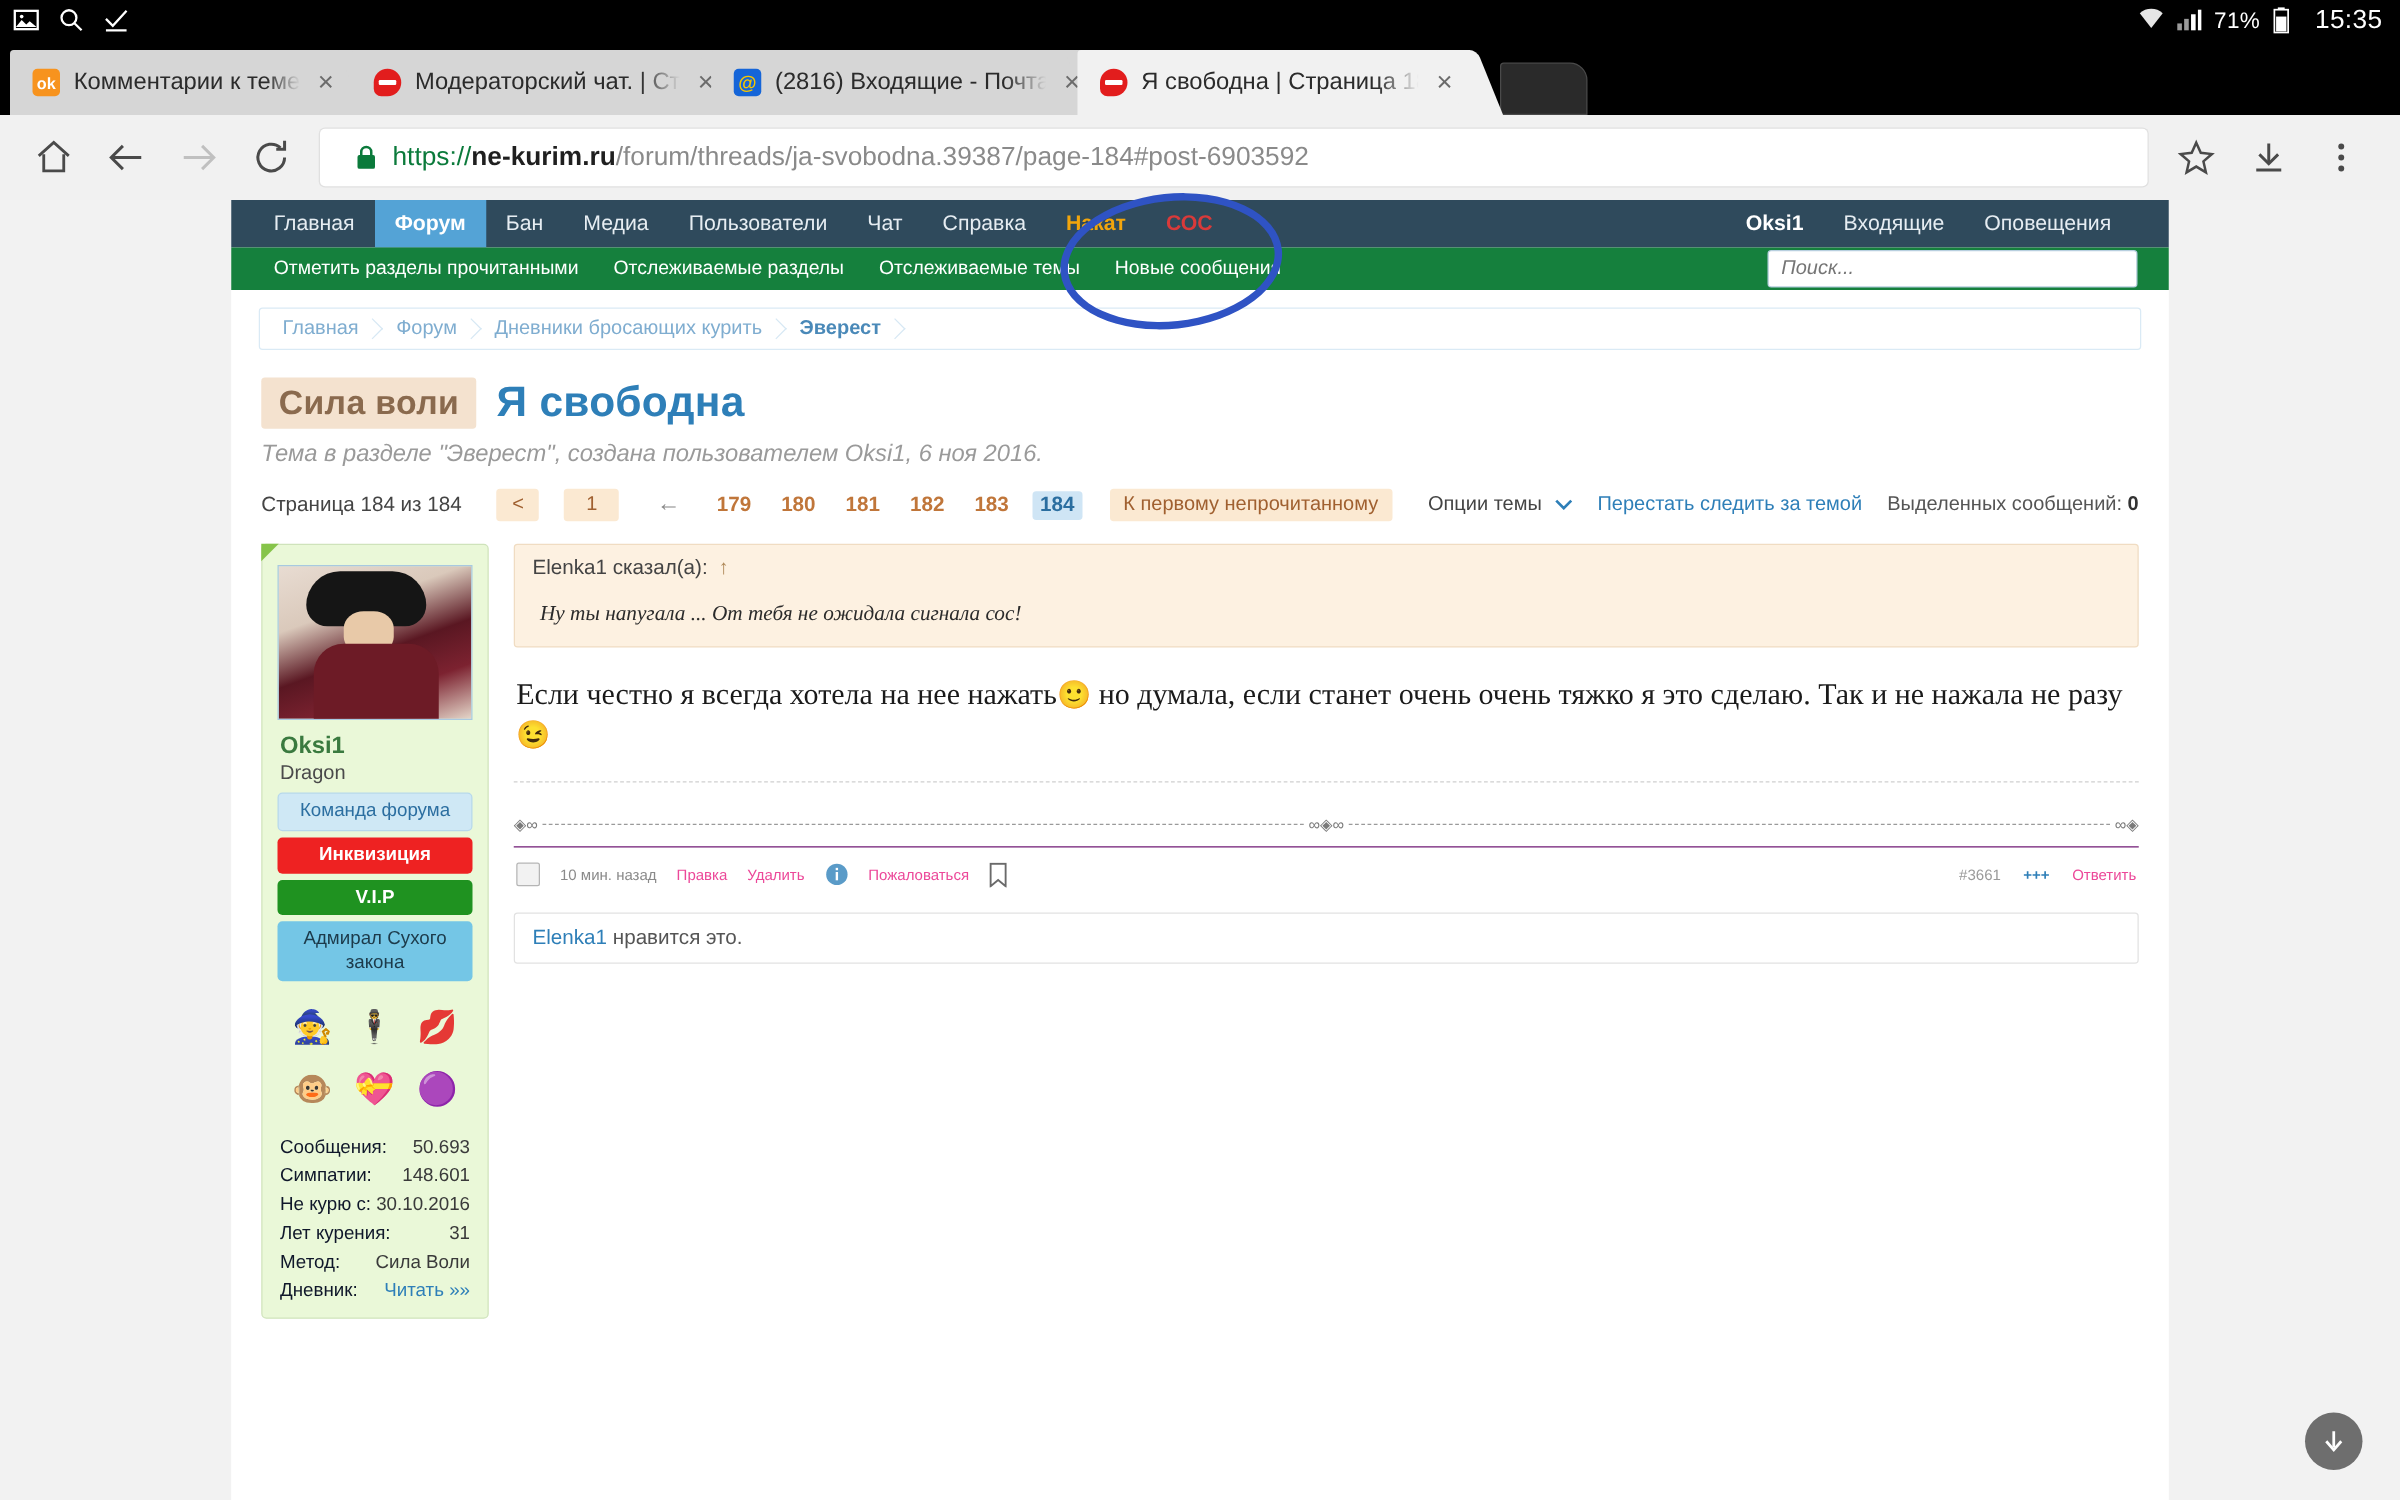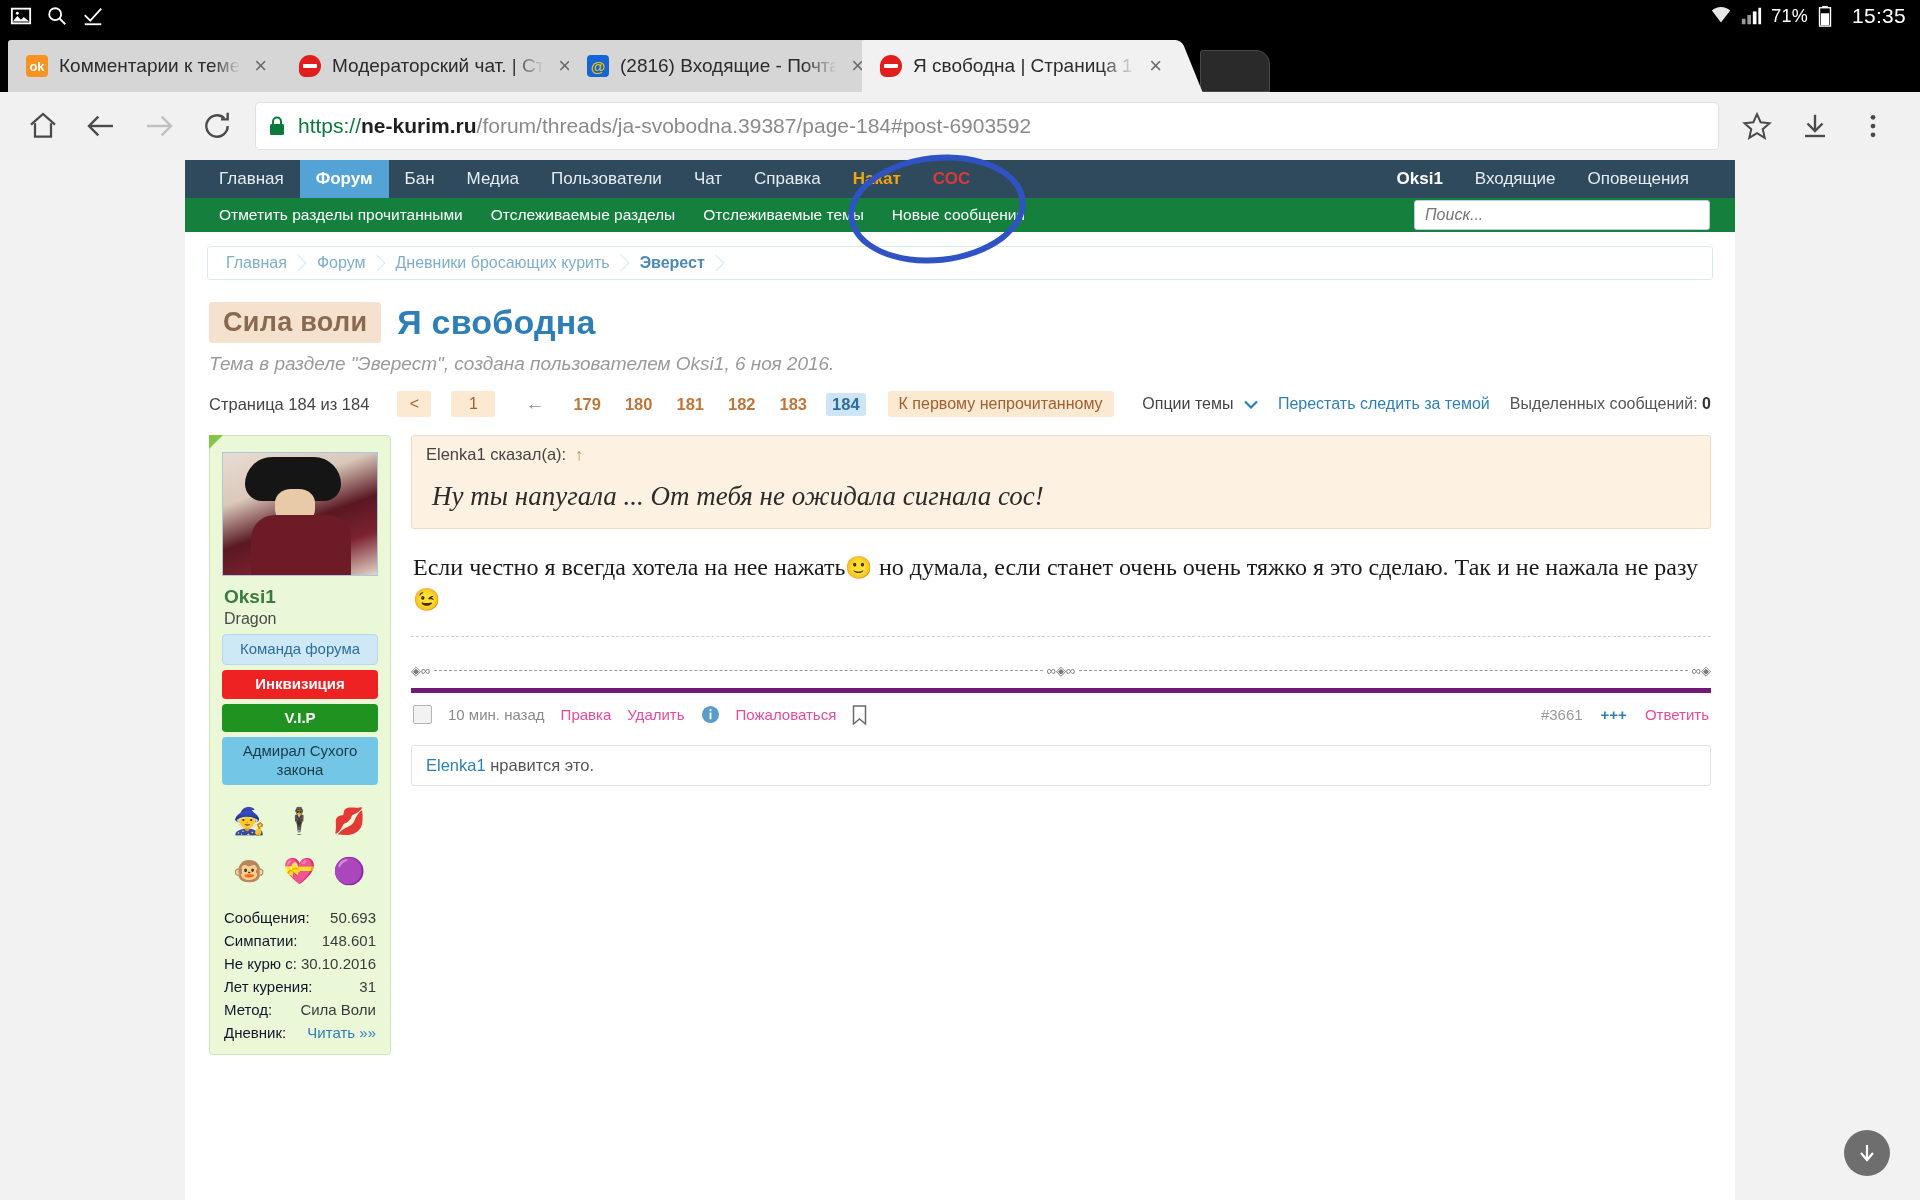--- a/index.html
+++ b/index.html
@@ -115,21 +115,21 @@
     color: #4a4a4a;
   }
   .tb-btn.disabled { color: #bdbdbd; }
   .urlbar {
     flex: 1;
     height: 46px;
     background: #ffffff;
     border-radius: 4px;
     display: flex;
     align-items: center;
-    padding: 0 12px;
+    padding: 0 28px;
     margin: 0 10px;
     box-shadow: 0 0 0 1px #e0e0e0;
   }
   .lock { margin-right: 12px; display: flex; align-items: center; }
   .url-text { font-size: 21px; white-space: nowrap; overflow: hidden; }
   .url-scheme { color: #0b7a3b; }
   .url-host { color: #1f1f1f; font-weight: bold; }
   .url-path { color: #8a8a8a; }
 
   
@@ -324,21 +324,21 @@
     border-radius: 3px;
     margin-bottom: 4px;
   }
   .quote-head {
     font-size: 16.5px; color: #555;
     padding: 9px 14px 7px 14px;
   }
   .quote-head .qlink { color: #444; }
   .quote-arrow { color: #b08a5a; margin-left: 4px; }
   .quote-body {
-    font-size: 27px; font-style: italic; color: #2b2b2b;
+    font-size: 17px; font-style: italic; color: #2b2b2b;
     padding: 10px 4px 16px 20px;
     font-family: "Liberation Serif", serif;
   }
   .post-body {
     font-size: 24px; color: #1a1a1a;
     padding: 18px 4px 6px 2px;
     line-height: 1.35;
     font-family: "Liberation Serif", serif;
   }
   .emoji { font-size: 22px; }
@@ -357,24 +357,24 @@
     border-radius: 3px;
   }
   .sig-orn {
     display: flex; align-items: center; justify-content: center;
     color: #7a7a7a; font-size: 13px; padding: 10px 0 4px 0; gap: 4px;
   }
   .orn-line { flex: 1; border-top: 1px dashed #9a9a9a; }
 
   .post-footer {
     display: flex; align-items: center;
-    border-top: 5px solid #701a75;
+    border-top: 1px solid #701a75;
     padding: 12px 2px 10px 2px;
     gap: 16px;
-    font-size: 15px;
+    font-size: 12px;
   }
   .chk {
     width: 19px; height: 19px;
     border: 1px solid #b5b5b5; background: #f2f2f2; border-radius: 2px;
   }
   .pf-time { color: #8a8a8a; }
   .pf-link { color: #ec4899; }
   .pf-icon { color: #5a9bc8; display: flex; align-items: center; }
   .pf-right { margin-left: auto; display: flex; align-items: flex-start; gap: 18px; }
   .pf-num { color: #9a9a9a; }

